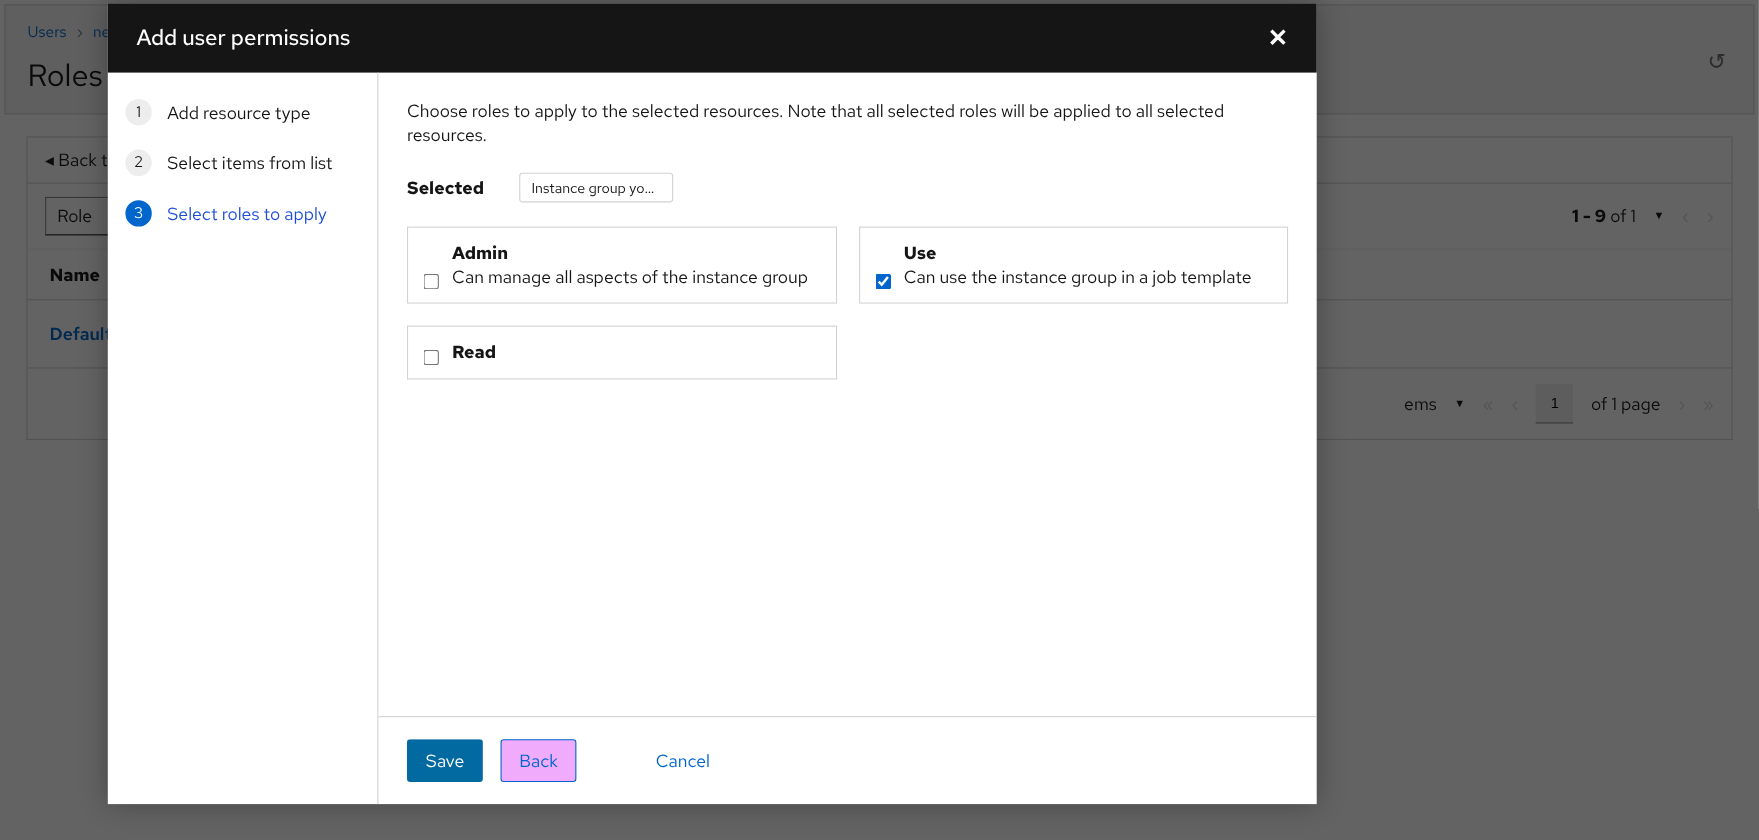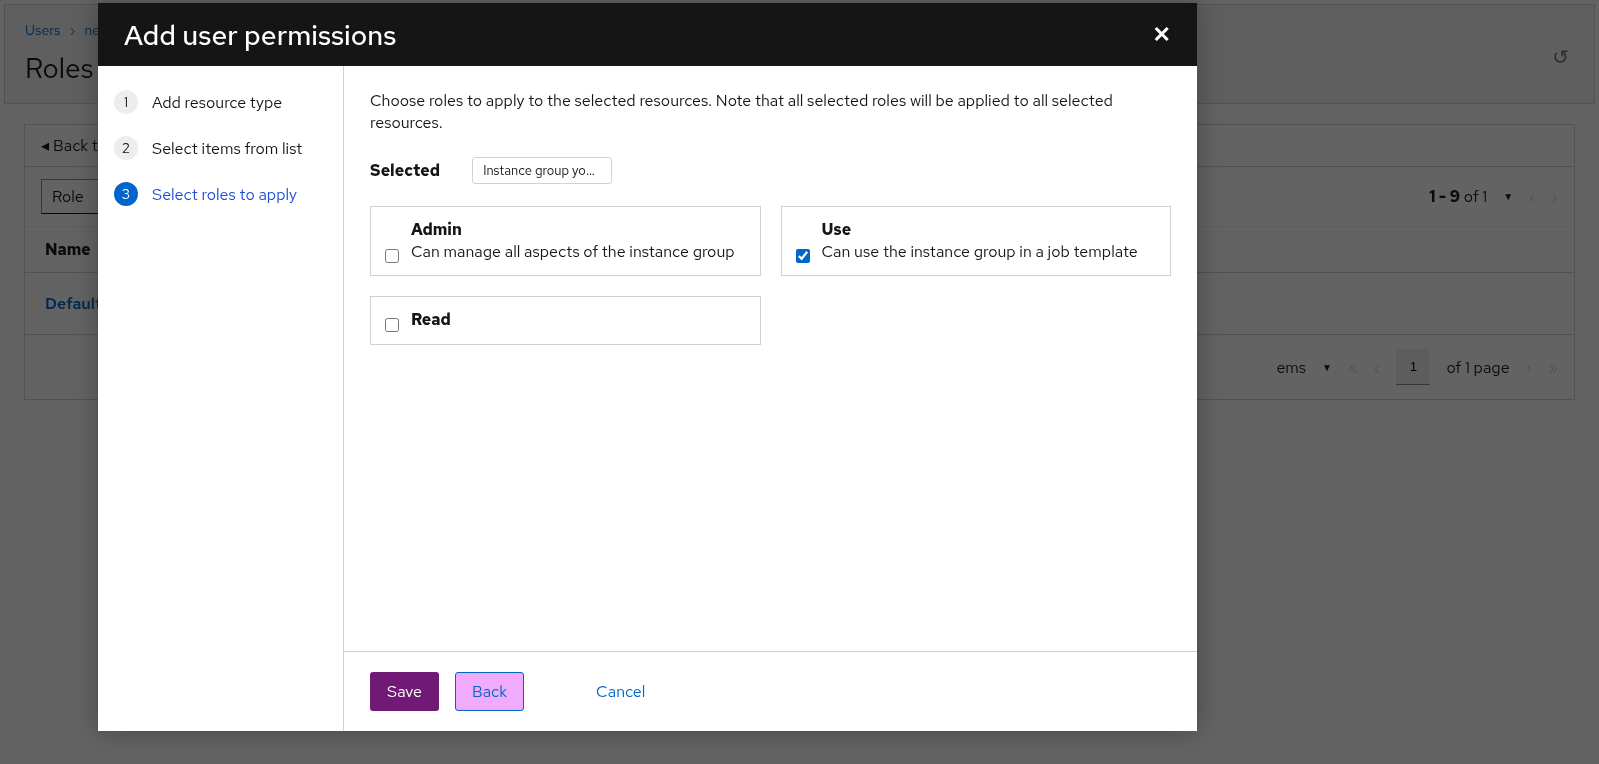--- a/index.html
+++ b/index.html
@@ -63,21 +63,21 @@
     }
     .modal-header {
       background: #151515;
       color: #fff;
       height: 63px;
       display:flex;
       align-items:center;
       justify-content:space-between;
       padding: 0 26px;
     }
-    .modal-title { font-size: 28px; font-weight: 500; }
+    .modal-title { font-size: 20px; font-weight: 500; }
     .close-btn { color:#fff; font-size:22px; cursor:pointer; background:none; border:none; font-weight:bold;}
     .modal-body {
       flex:1;
       display:flex;
       min-height:0;
     }
     .wizard-nav {
       width: 246px;
       border-right: 1px solid #d2d2d2;
       padding: 24px 16px;
@@ -131,21 +131,21 @@
       align-items:center;
     }
     .btn {
       font-size:16px;
       padding: 8px 16px;
       border-radius:3px;
       cursor:pointer;
       border:1px solid transparent;
       font-family:inherit;
     }
-    .btn-primary { background:#701a75; color:#fff; }
+    .btn-primary { background:#0369a1; color:#fff; }
     .btn-secondary { background:#f0abfc; color:#0066cc; border-color:#0066cc; }
     .btn-link { background:none; border:none; color:#0066cc; margin-left: 40px;}
     .caret { font-size:10px; color:#151515;}
   </style>
 </head>
 <body>
 
 <div class="bg-page">
   <div class="bg-inner-border">
     <div class="breadcrumb">

